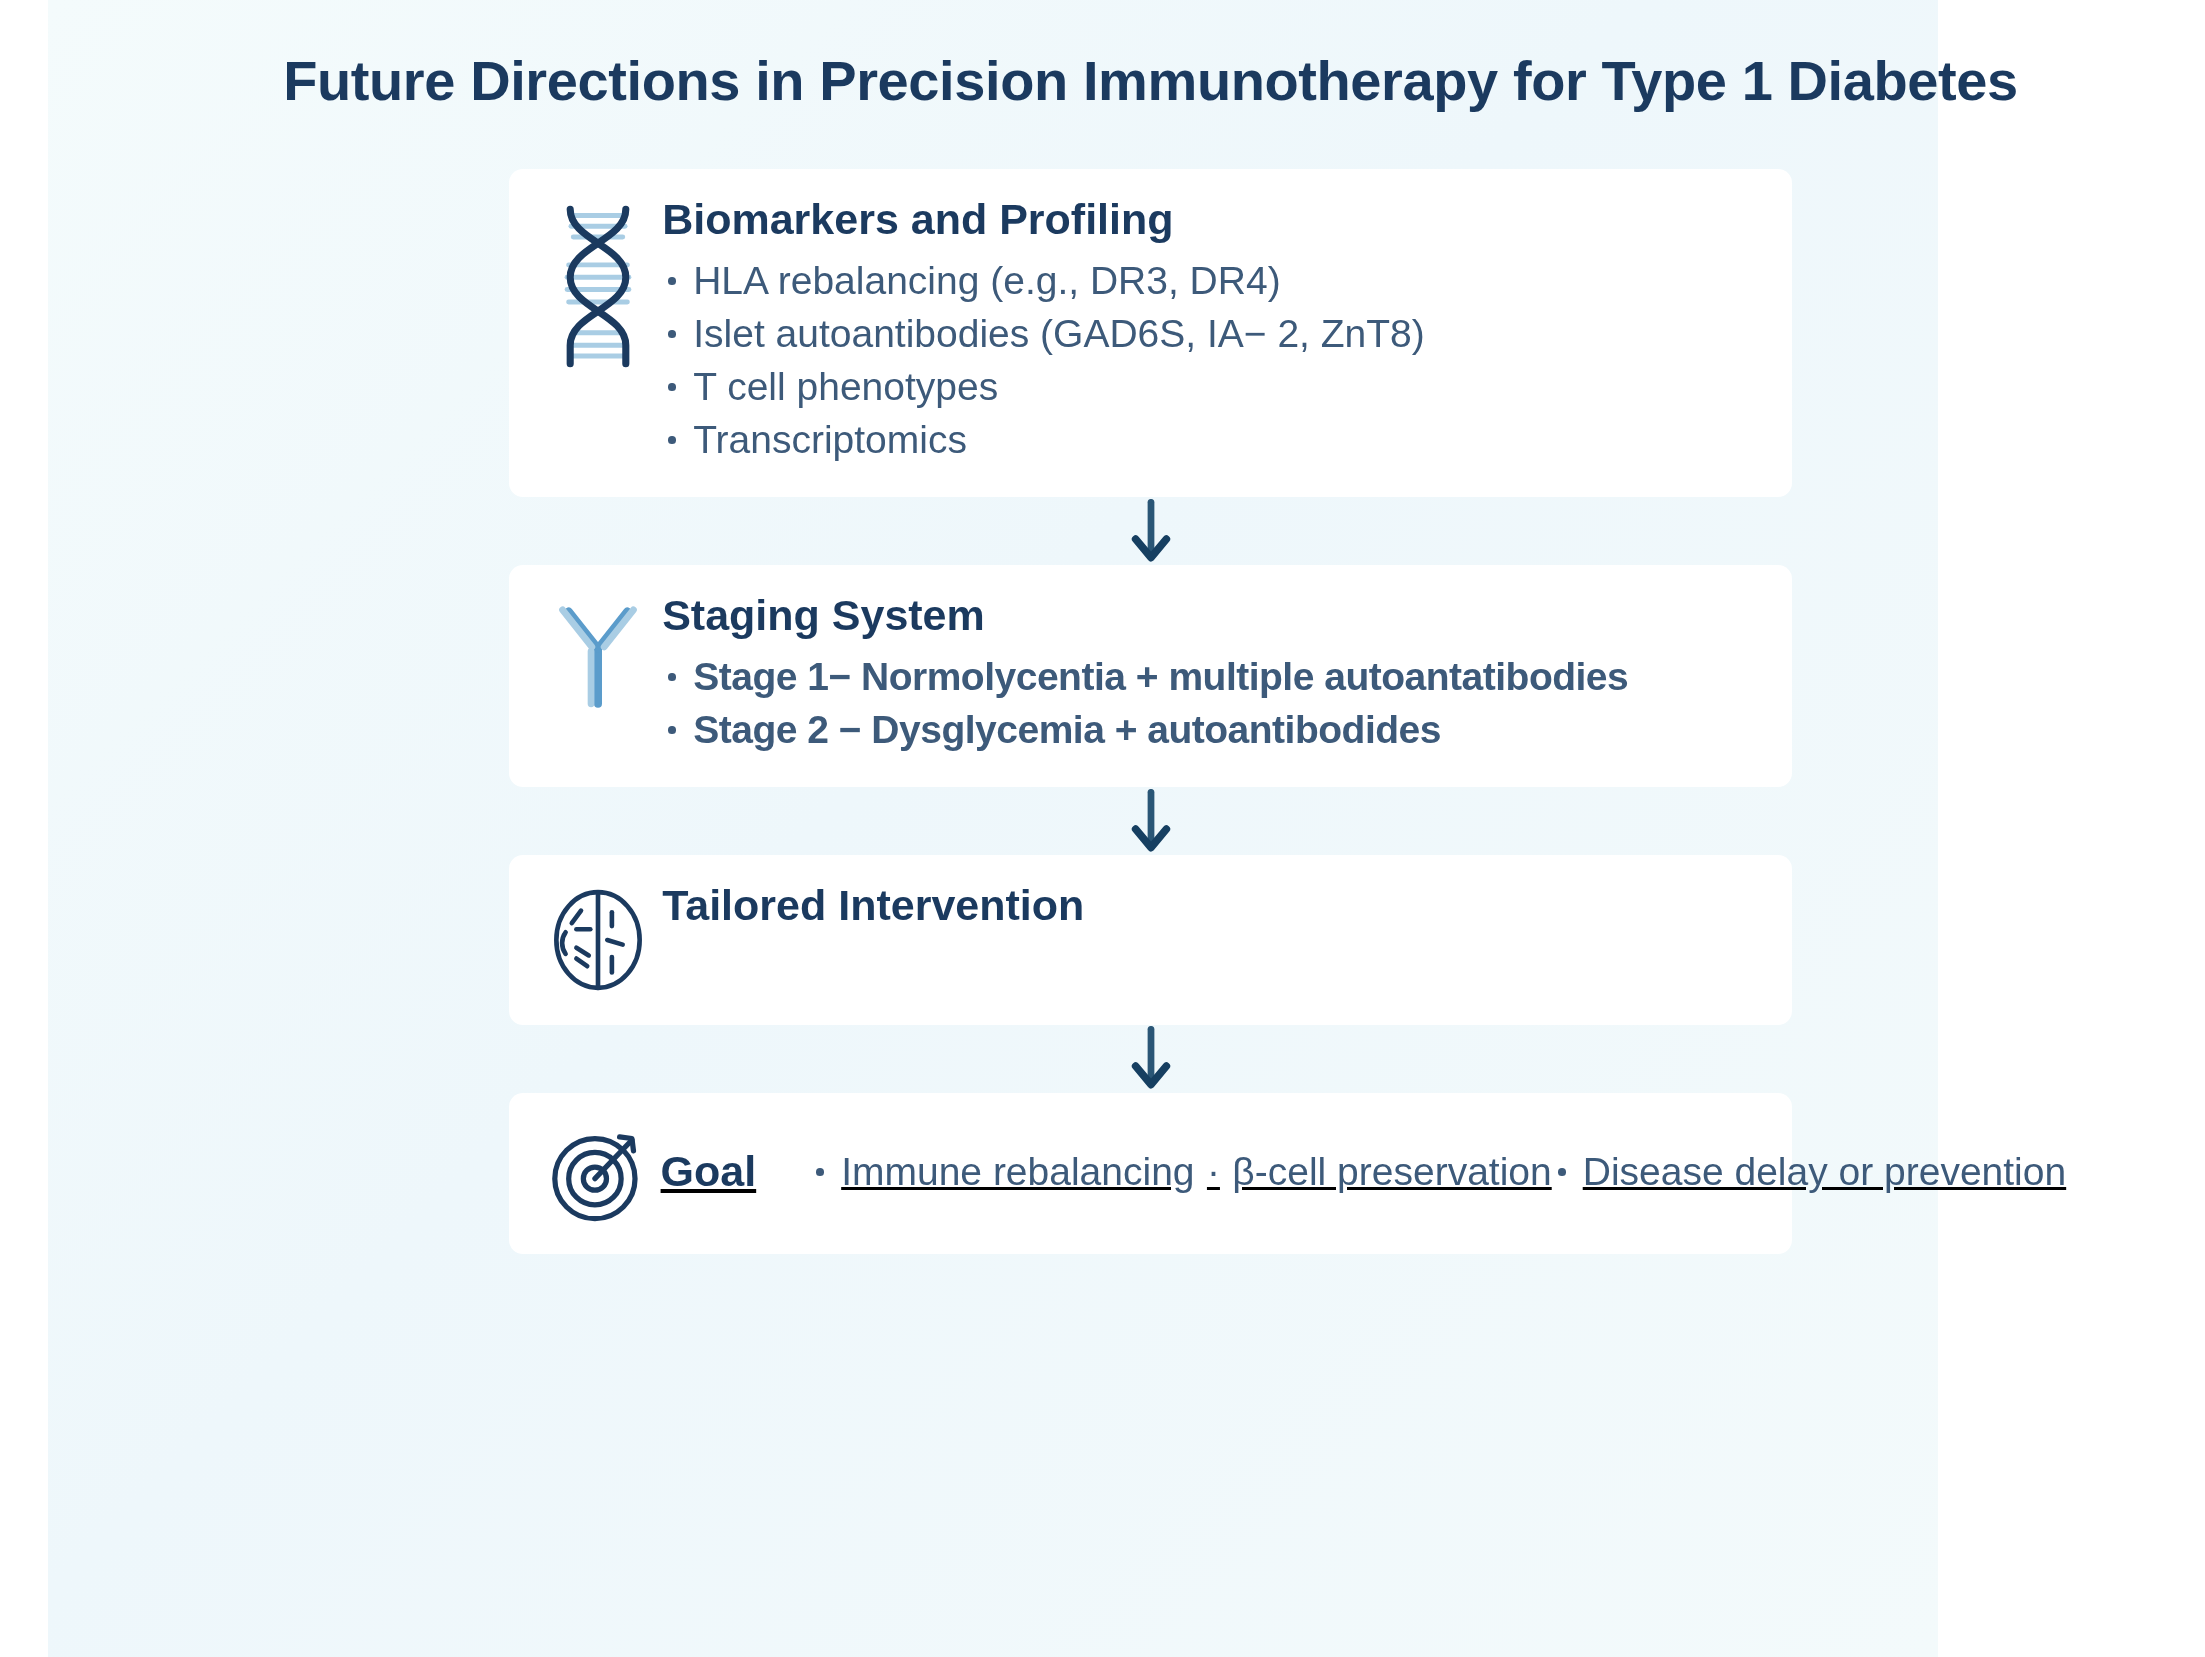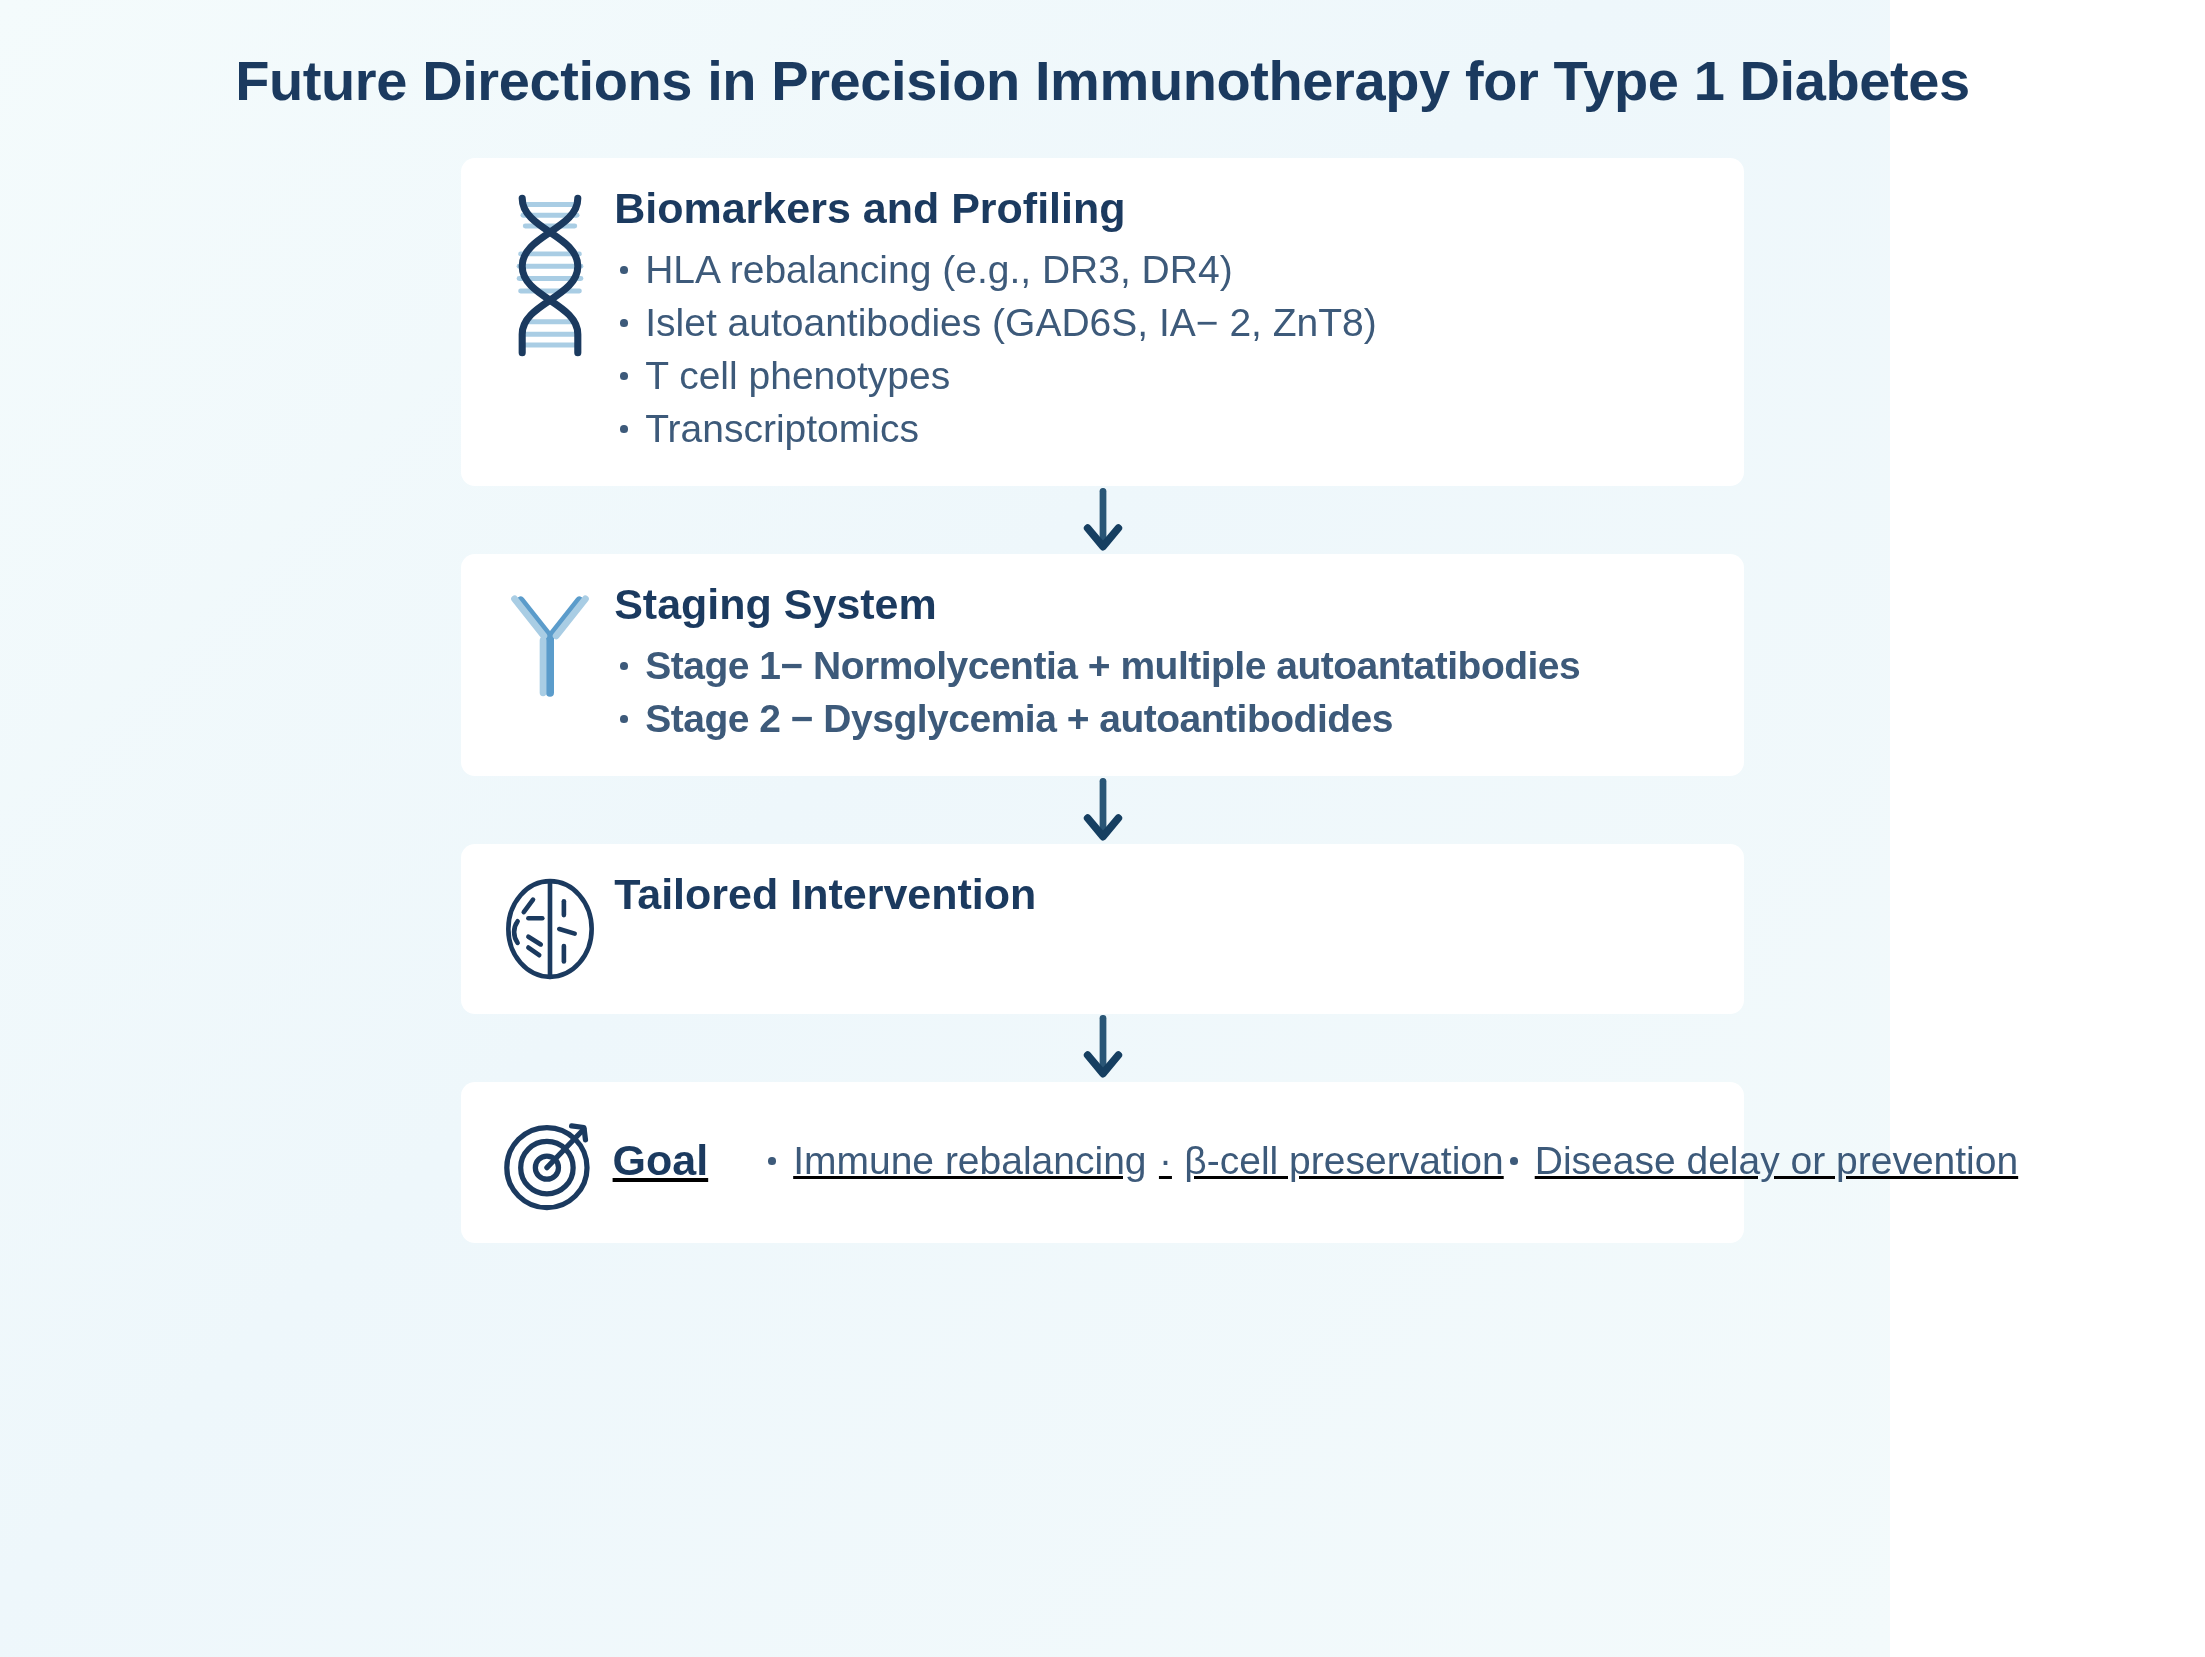--- a/index.html
+++ b/index.html
@@ -13,41 +13,42 @@
     font-family: "Liberation Sans", sans-serif;
     overflow: hidden;
   }
 
   .canvas {
     position: relative;
     width: 1890px;
     height: 1657px;
     background: linear-gradient(135deg, #f4fbfc 0%, #eef7fb 45%, #f3fafb 100%);
     box-sizing: border-box;
+    margin-left: 48px;
   }
 
   
   .page-title {
     position: absolute;
     top: 48px;
     left: 0;
     width: 2205px;
     text-align: center;
     font-size: 56px;
     font-weight: bold;
     color: #1b3a5f;
     letter-spacing: -0.4px;
     white-space: nowrap;
   }
 
   
   .stack {
     position: absolute;
     left: 461px;
-    top: 158px;
+    top: 169px;
     width: 1283px;
   }
 
   .card {
     background: #ffffff;
     border-radius: 14px;
     box-sizing: border-box;
     position: relative;
     padding: 26px 31px 31px 31px;
     display: flex;

